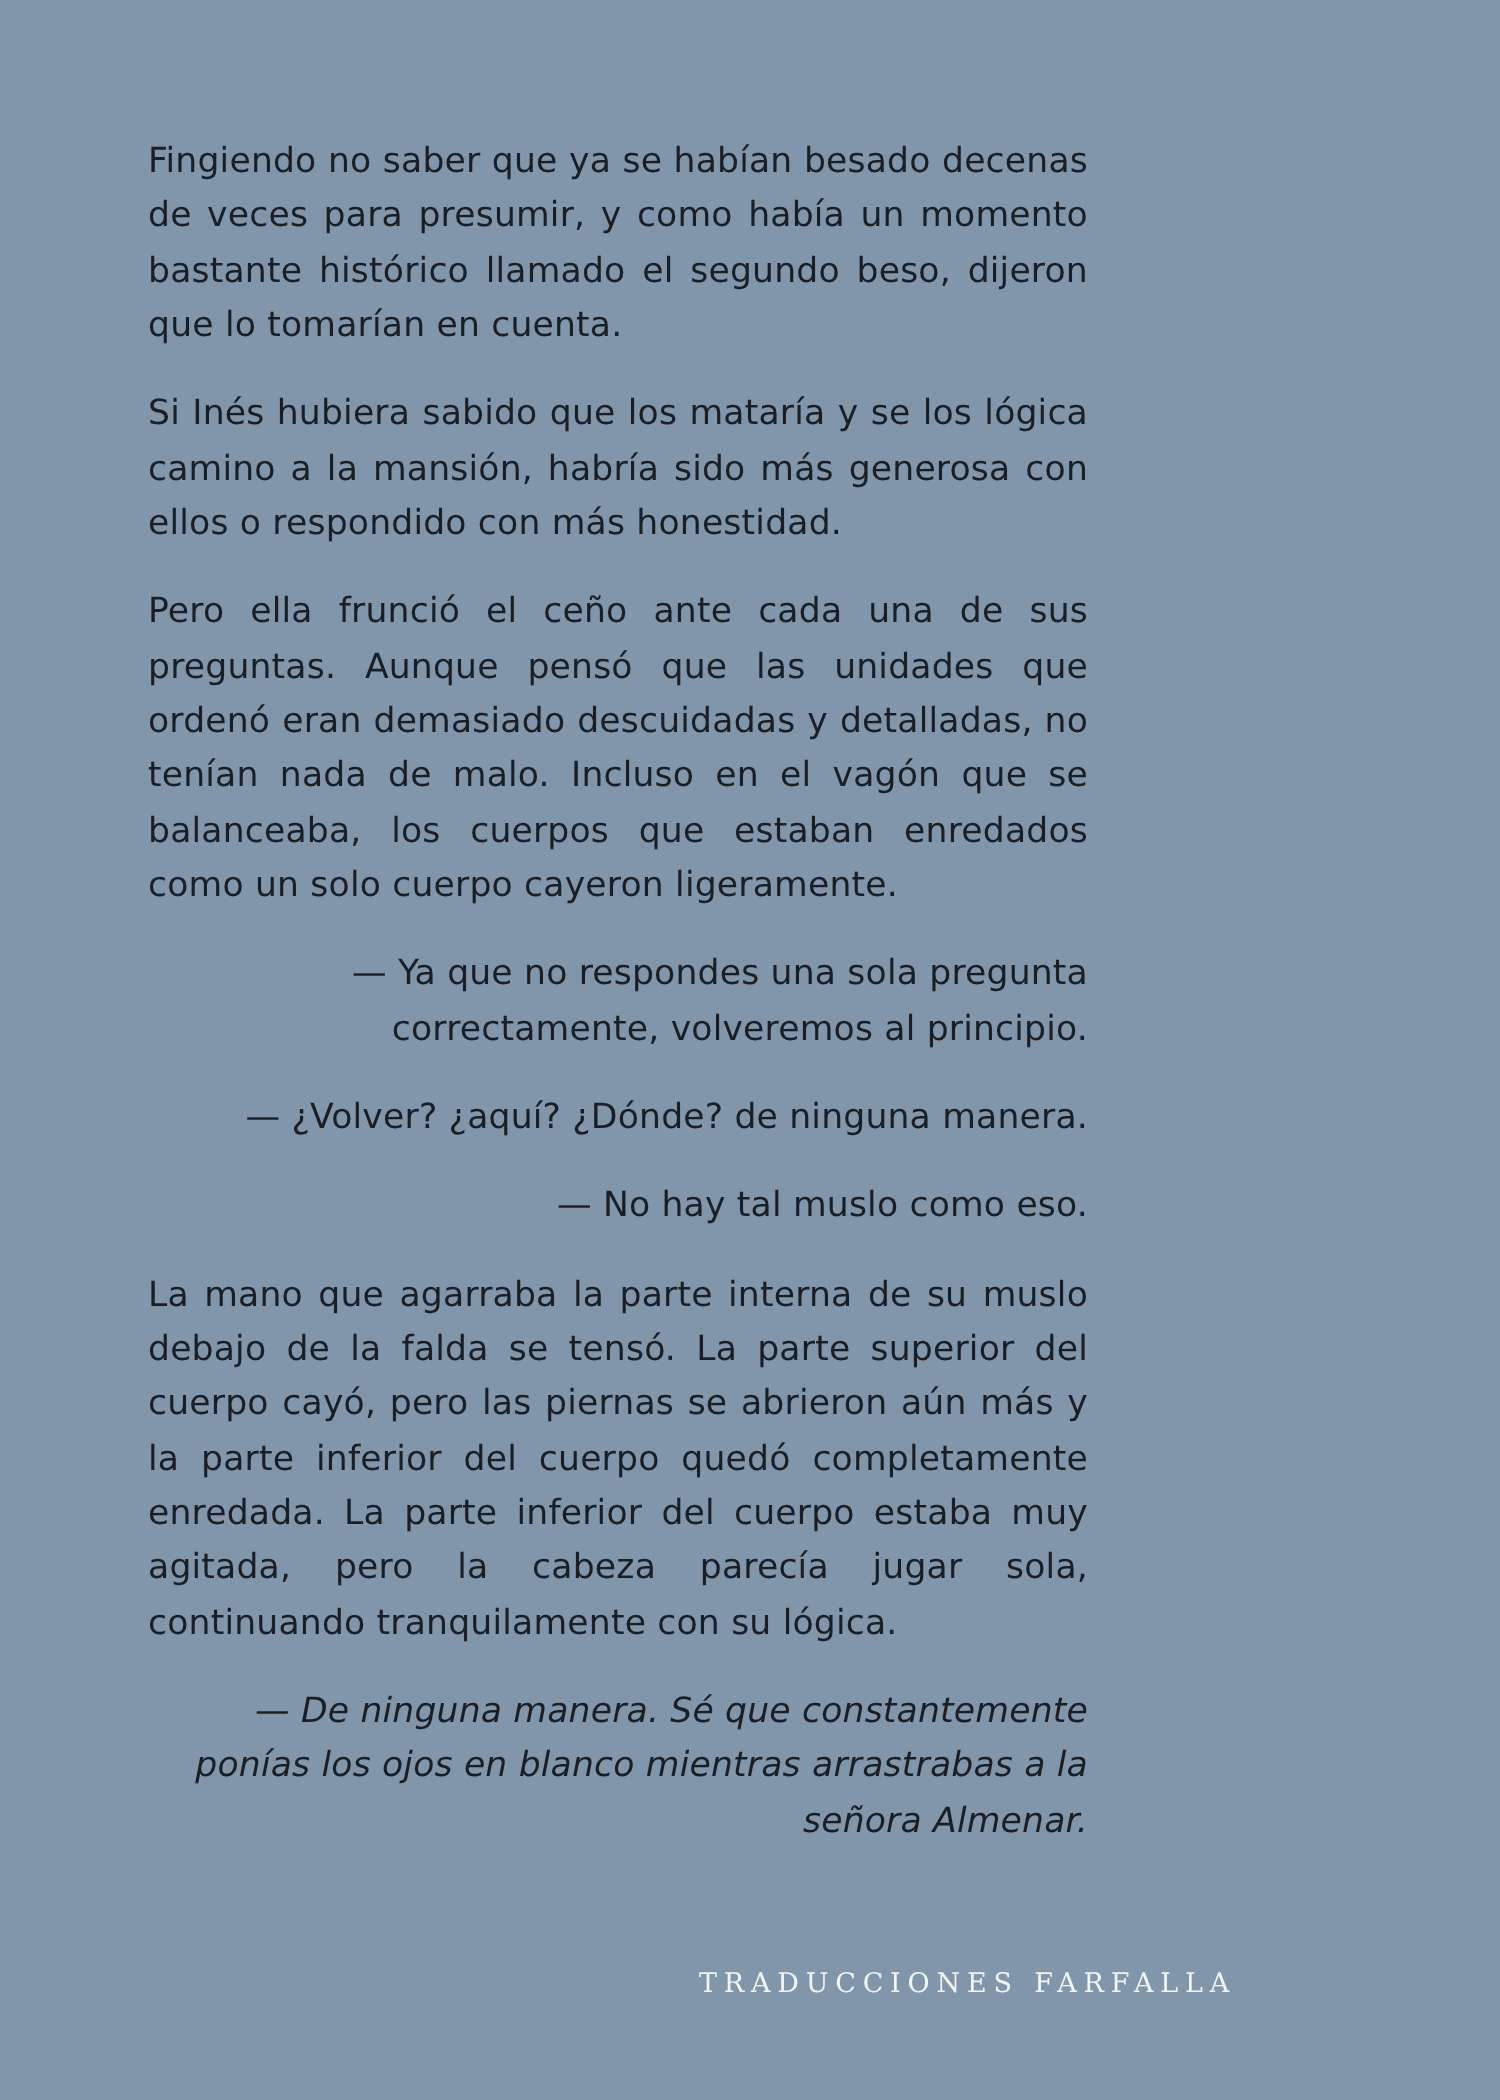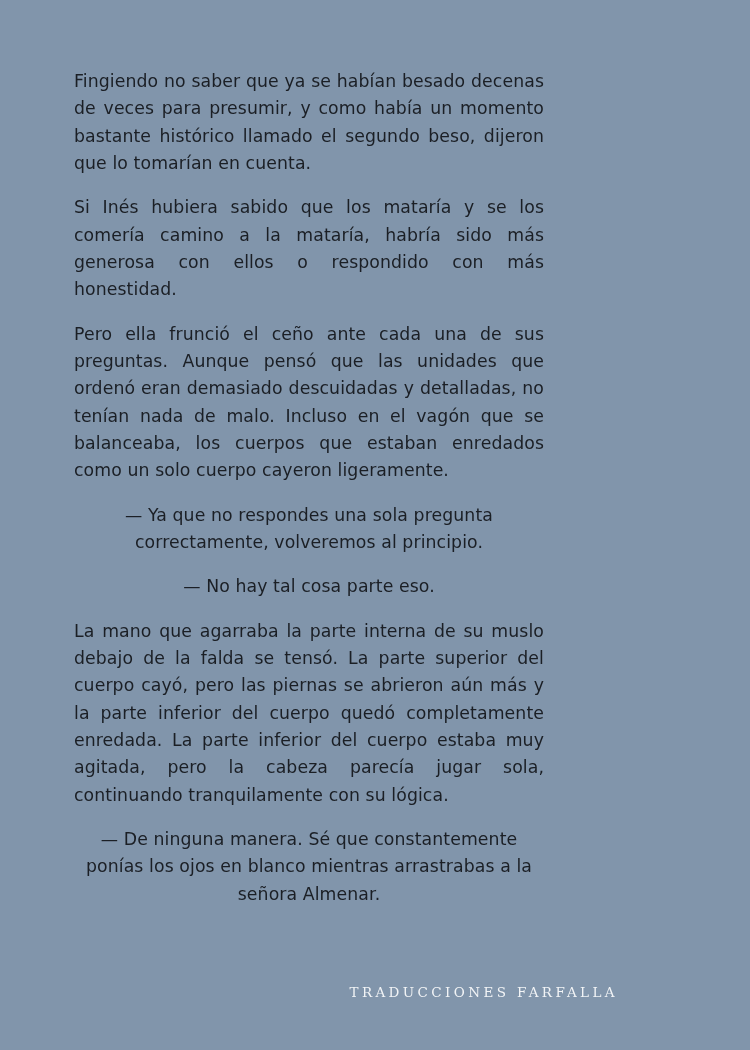--- a/index.html
+++ b/index.html
@@ -27,44 +27,46 @@
     line-height: 1.58;
     text-align: justify;
     letter-spacing: 0.1px;
   }
   .para {
     margin: 0 0 17px 0;
     text-align: justify;
     text-justify: inter-word;
   }
   .para.dialogue {
-    text-align: center;
+    text-align: right;
   }
   .para:last-of-type {
     margin-bottom: 16px;
+    font-style: italic;
   }
   .footer {
     position: absolute;
     left: 0;
     right: 0;
     bottom: 50px;
     text-align: right;
     color: #f2f4f6;
     font-size: 13.5px;
     letter-spacing: 3.4px;
     font-family: "DejaVu Serif", serif;
   }
 </style>
 </head>
 <body>
 
 <div class="page">
   <div class="body-text">
     <p class="para">Fingiendo no saber que ya se habían besado decenas de veces para presumir, y como había un momento bastante histórico llamado el segundo beso, dijeron que lo tomarían en cuenta.</p>
-    <p class="para">Si Inés hubiera sabido que los mataría y se los comería camino a la mataría, habría sido más generosa con ellos o respondido con más honestidad.</p>
+    <p class="para">Si Inés hubiera sabido que los mataría y se los lógica camino a la mansión, habría sido más generosa con ellos o respondido con más honestidad.</p>
     <p class="para">Pero ella frunció el ceño ante cada una de sus preguntas. Aunque pensó que las unidades que ordenó eran demasiado descuidadas y detalladas, no tenían nada de malo. Incluso en el vagón que se balanceaba, los cuerpos que estaban enredados como un solo cuerpo cayeron ligeramente.</p>
     <p class="para dialogue">— Ya que no respondes una sola pregunta correctamente, volveremos al principio.</p>
-    <p class="para dialogue">— No hay tal cosa parte eso.</p>
+    <p class="para dialogue">— ¿Volver? ¿aquí? ¿Dónde? de ninguna manera.</p>
+    <p class="para dialogue">— No hay tal muslo como eso.</p>
     <p class="para">La mano que agarraba la parte interna de su muslo debajo de la falda se tensó. La parte superior del cuerpo cayó, pero las piernas se abrieron aún más y la parte inferior del cuerpo quedó completamente enredada. La parte inferior del cuerpo estaba muy agitada, pero la cabeza parecía jugar sola, continuando tranquilamente con su lógica.</p>
     <p class="para dialogue">— De ninguna manera. Sé que constantemente ponías los ojos en blanco mientras arrastrabas a la señora Almenar.</p>
   </div>
   <div class="footer">TRADUCCIONES  FARFALLA</div>
 </div>
 
 </body></html>

